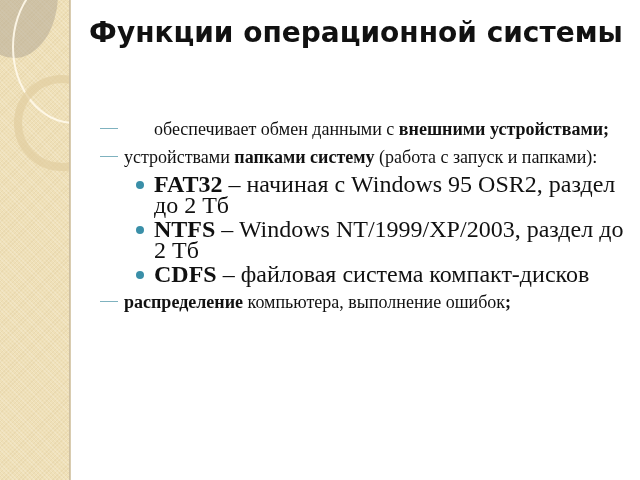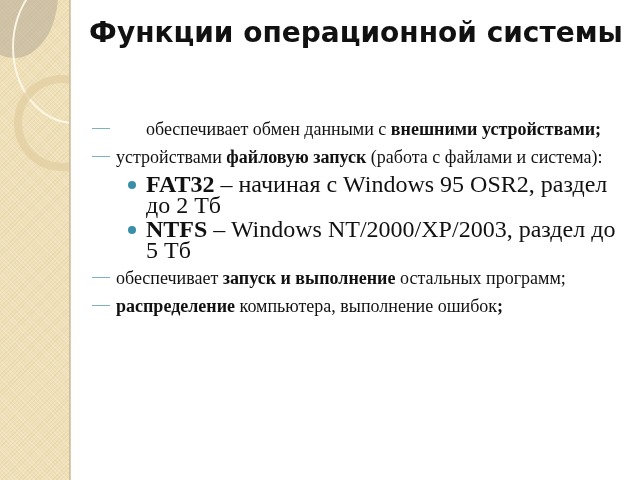--- a/index.html
+++ b/index.html
@@ -40,21 +40,21 @@
 
   .title {
     position: absolute; left: 72px; right: 0; top: 14px;
     text-align: center;
     font-family: "DejaVu Sans", sans-serif;
     font-weight: bold; font-size: 28px; line-height: 37px;
     color: #111;
   }
 
   .content {
-    position: absolute; left: 92px; top: 118px; width: 540px;
+    position: absolute; left: 100px; top: 118px; width: 540px;
     font-size: 18px; line-height: 22px;
   }
   .item {
     position: relative; padding-left: 24px; text-align: justify;
     margin-bottom: 6px;
   }
   .item .dash {
     position: absolute; left: 0; top: 10px; width: 18px; height: 1px;
     background: #7fb2bf;
   }
@@ -86,30 +86,27 @@
 
 <div class="content">
 
   <div class="item first">
     <span class="dash"></span>
     <span class="txt"><span>обеспечивает обмен данными с </span><b>внешними устройствами;</b></span>
   </div>
 
   <div class="item">
     <span class="dash"></span>
-    <span class="txt"><span>устройствами </span><b>файловую запуск</b><span> (работа с файлами и система):</span></span>
+    <span class="txt"><span>устройствами </span><b>папками систему</b><span> (работа с запуск и папками):</span></span>
   </div>
   <ul class="sublist">
     <li><span class="dot"></span><b>FAT32</b><span> – начиная с Windows 95 OSR2, раздел до 2 Тб</span></li>
-    <li><span class="dot"></span><b>NTFS</b><span> – Windows NT/2000/XP/2003, раздел до 5 Тб</span></li>
+    <li><span class="dot"></span><b>NTFS</b><span> – Windows NT/1999/XP/2003, раздел до 2 Тб</span></li>
+    <li><span class="dot"></span><b>CDFS</b><span> – файловая система компакт-дисков</span></li>
   </ul>
 
-  <div class="item">
-    <span class="dash"></span>
-    <span class="txt"><span>обеспечивает </span><b>запуск и выполнение</b><span> остальных программ;</span></span>
-  </div>
 
   <div class="item">
     <span class="dash"></span>
     <span class="txt"><b>распределение</b><span> компьютера, выполнение ошибок</span><b>;</b></span>
   </div>
 
 </div>
 
 </body></html>

